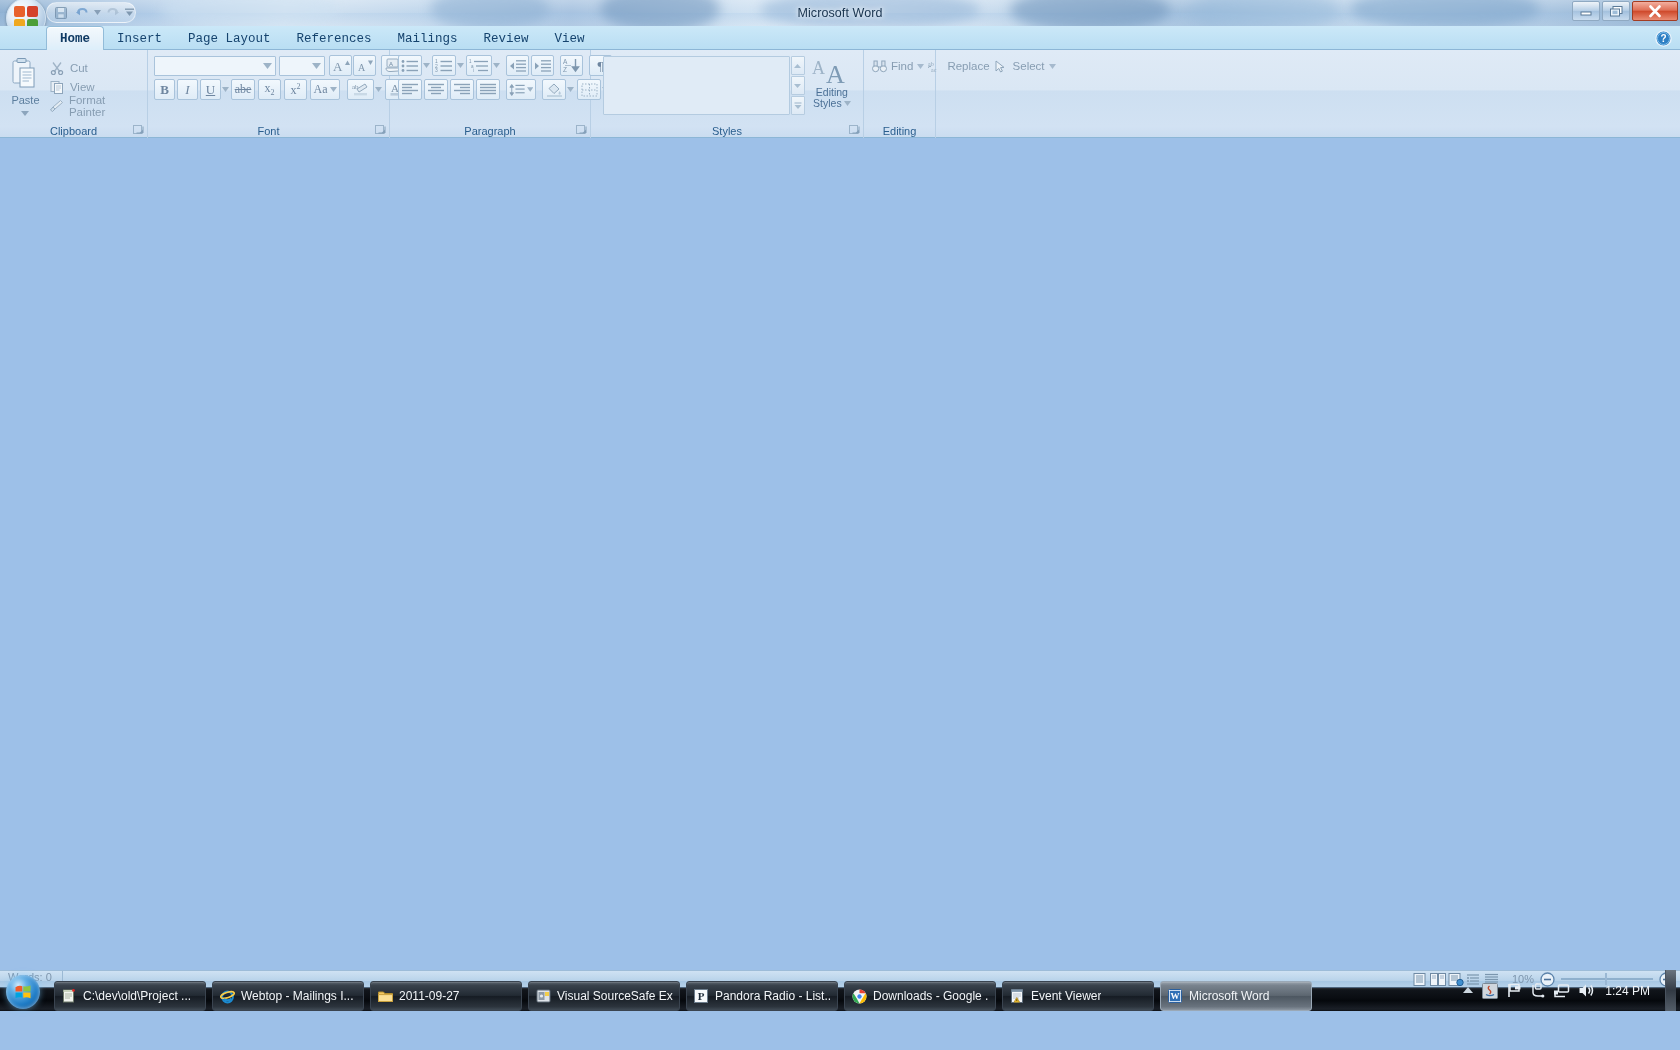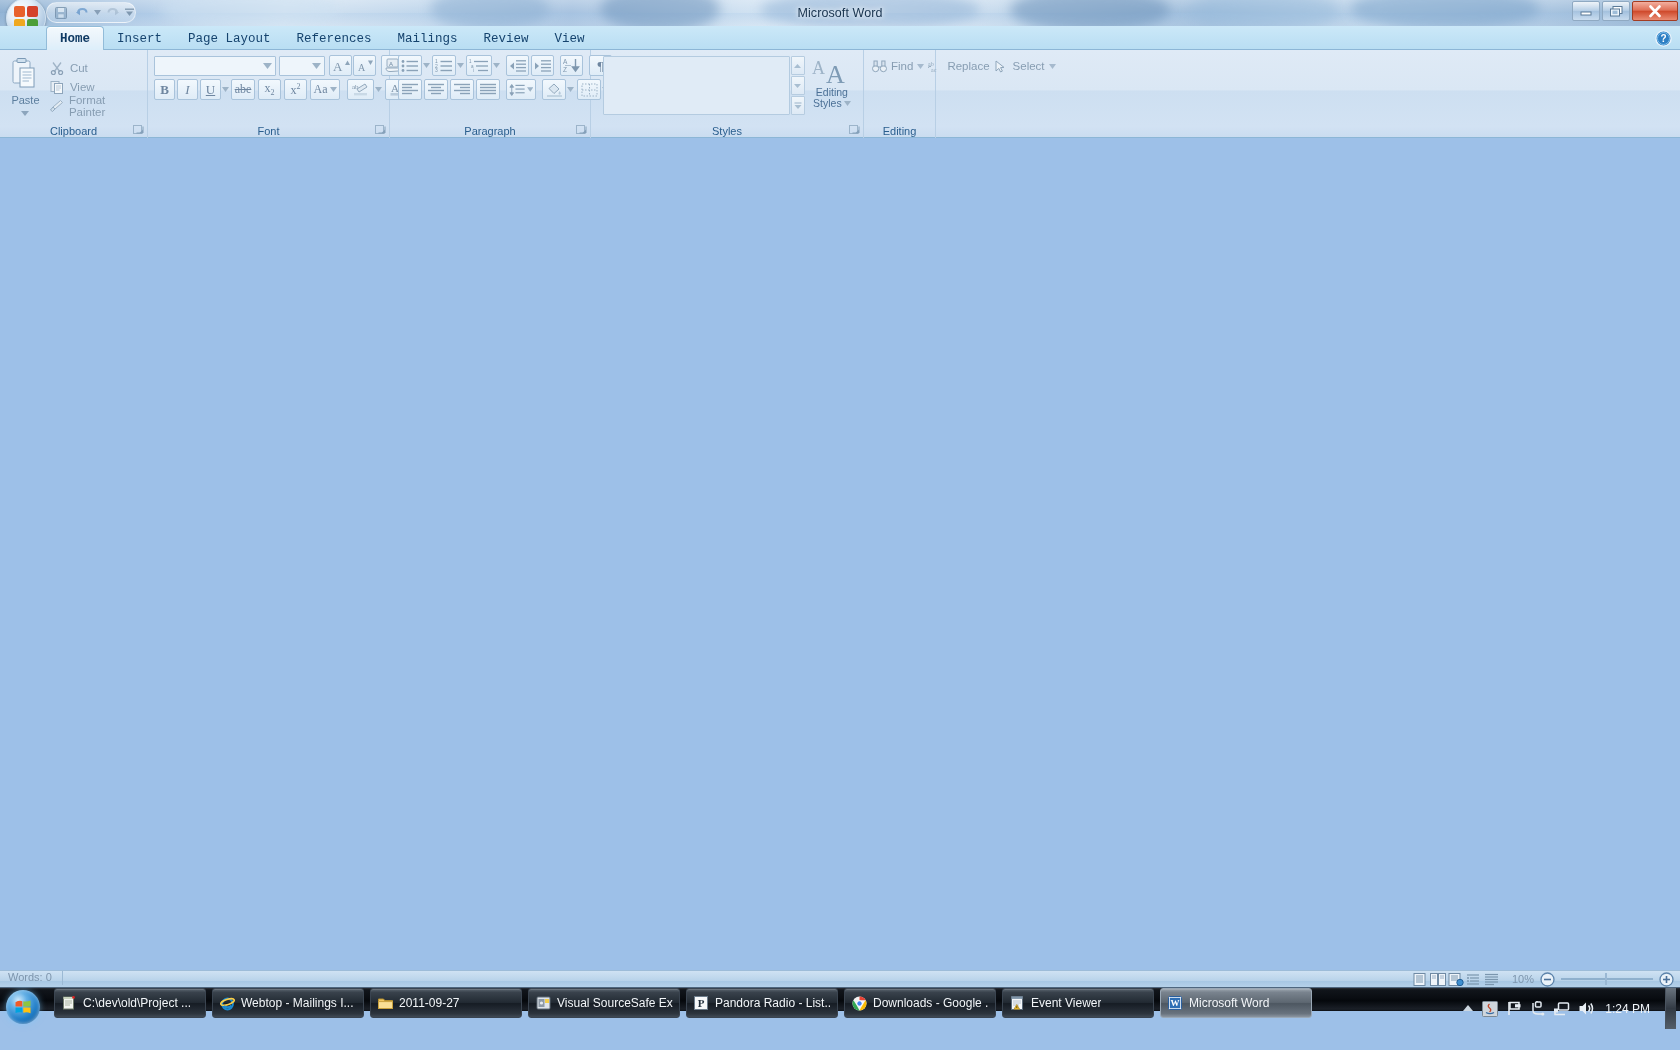--- a/index.html
+++ b/index.html
@@ -140,21 +140,21 @@
   .zoomslider{display:flex;align-items:center;gap:0;}
   .ztrack{width:92px;height:2px;background:#8fb0cd;position:relative;margin:0 6px;}
   .zthumb{position:absolute;left:44px;top:-5px;width:2px;height:12px;background:#9ab8d4;}
   .zbtn{width:15px;height:15px;}
 
   
   .taskbar{
     position:absolute;left:0;top:987px;width:1680px;height:24px;
     background:linear-gradient(to bottom,#2b2f36 0%,#11151b 8%,#090c11 45%,#05080c 55%,#1b2028 92%,#0b0e13 100%);
     border-top:1px solid #4e667e;
-    display:flex;align-items:flex-start;
+    display:flex;align-items:flex-end;
   }
   .startorb{
     width:42px;height:38px;margin-left:2px;border-radius:50%;
     display:flex;align-items:center;justify-content:center;flex:0 0 auto;
   }
   .orb-circ{
     width:34px;height:34px;border-radius:50%;
     background:radial-gradient(circle at 36% 30%,#cfe9fb 0%,#63b0e6 26%,#1f7cc6 60%,#0c4a86 100%);
     box-shadow:0 0 6px rgba(120,200,255,.55),inset 0 0 4px rgba(255,255,255,.6);
     display:flex;align-items:center;justify-content:center;

